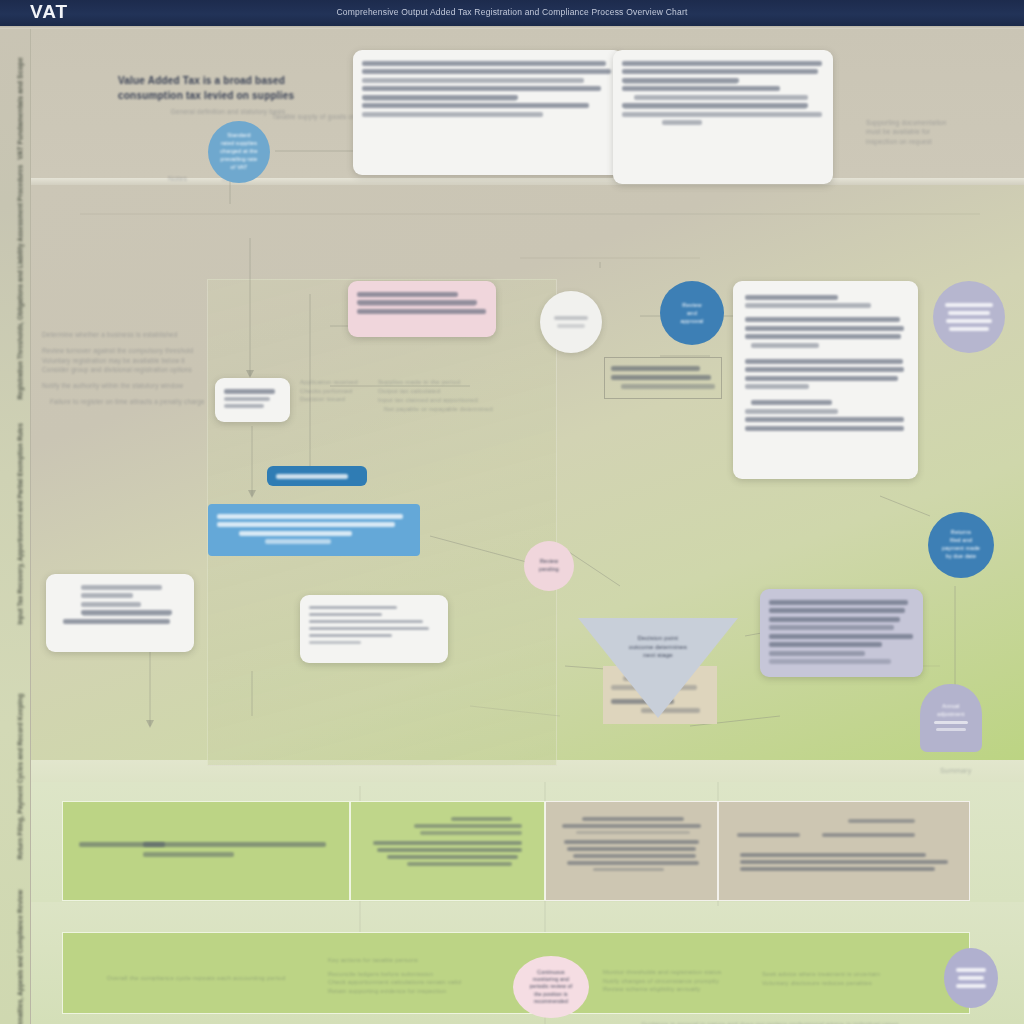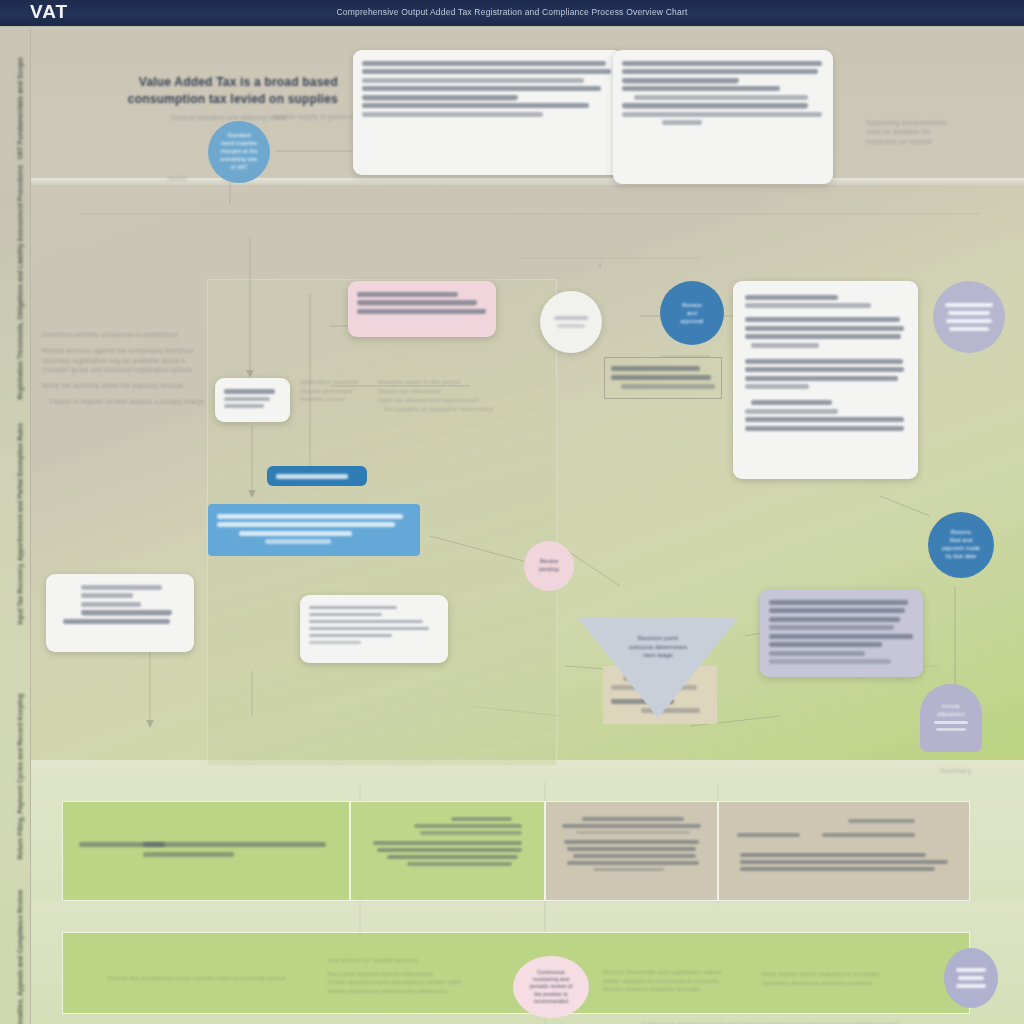--- a/index.html
+++ b/index.html
@@ -171,21 +171,21 @@
       <path d="M470,680 L560,690"></path>
     </g>
     <g fill="#8e9081" opacity=".5">
       <polygon points="250,352 246,344 254,344"></polygon>
       <polygon points="252,472 248,464 256,464"></polygon>
       <polygon points="150,702 146,694 154,694"></polygon>
     </g>
   </svg>
 
   <div style="position:absolute;left:118px;top:48px;width:220px;z-index:20;">
-    <div class="tx" style="font-size:12px;font-weight:700;text-align:right;">Value Added Tax is a broad based consumption tax levied on supplies</div>
+    <div class="tx" style="font-size:10px;font-weight:700;text-align:left;">Value Added Tax is a broad based consumption tax levied on supplies</div>
     <div class="tx faint" style="font-size:6.5px;text-align:center;margin-top:4px;">General definition and statutory basis</div>
   </div>
 
   <div class="tx faint" style="position:absolute;left:272px;top:86px;font-size:6.5px;z-index:20;">Taxable supply of goods or services</div>
 
   <div class="circ" style="left:208px;top:95px;width:62px;height:62px;background:#6fa8ce;z-index:22;">
     <span class="tx" style="font-size:5.4px;color:#fff;filter:blur(.8px);">Standard</span>
     <span class="tx" style="font-size:5.4px;color:#fff;filter:blur(.8px);">rated supplies</span>
     <span class="tx" style="font-size:5.4px;color:#fff;filter:blur(.8px);">charged at the</span>
     <span class="tx" style="font-size:5.4px;color:#fff;filter:blur(.8px);">prevailing rate</span>

